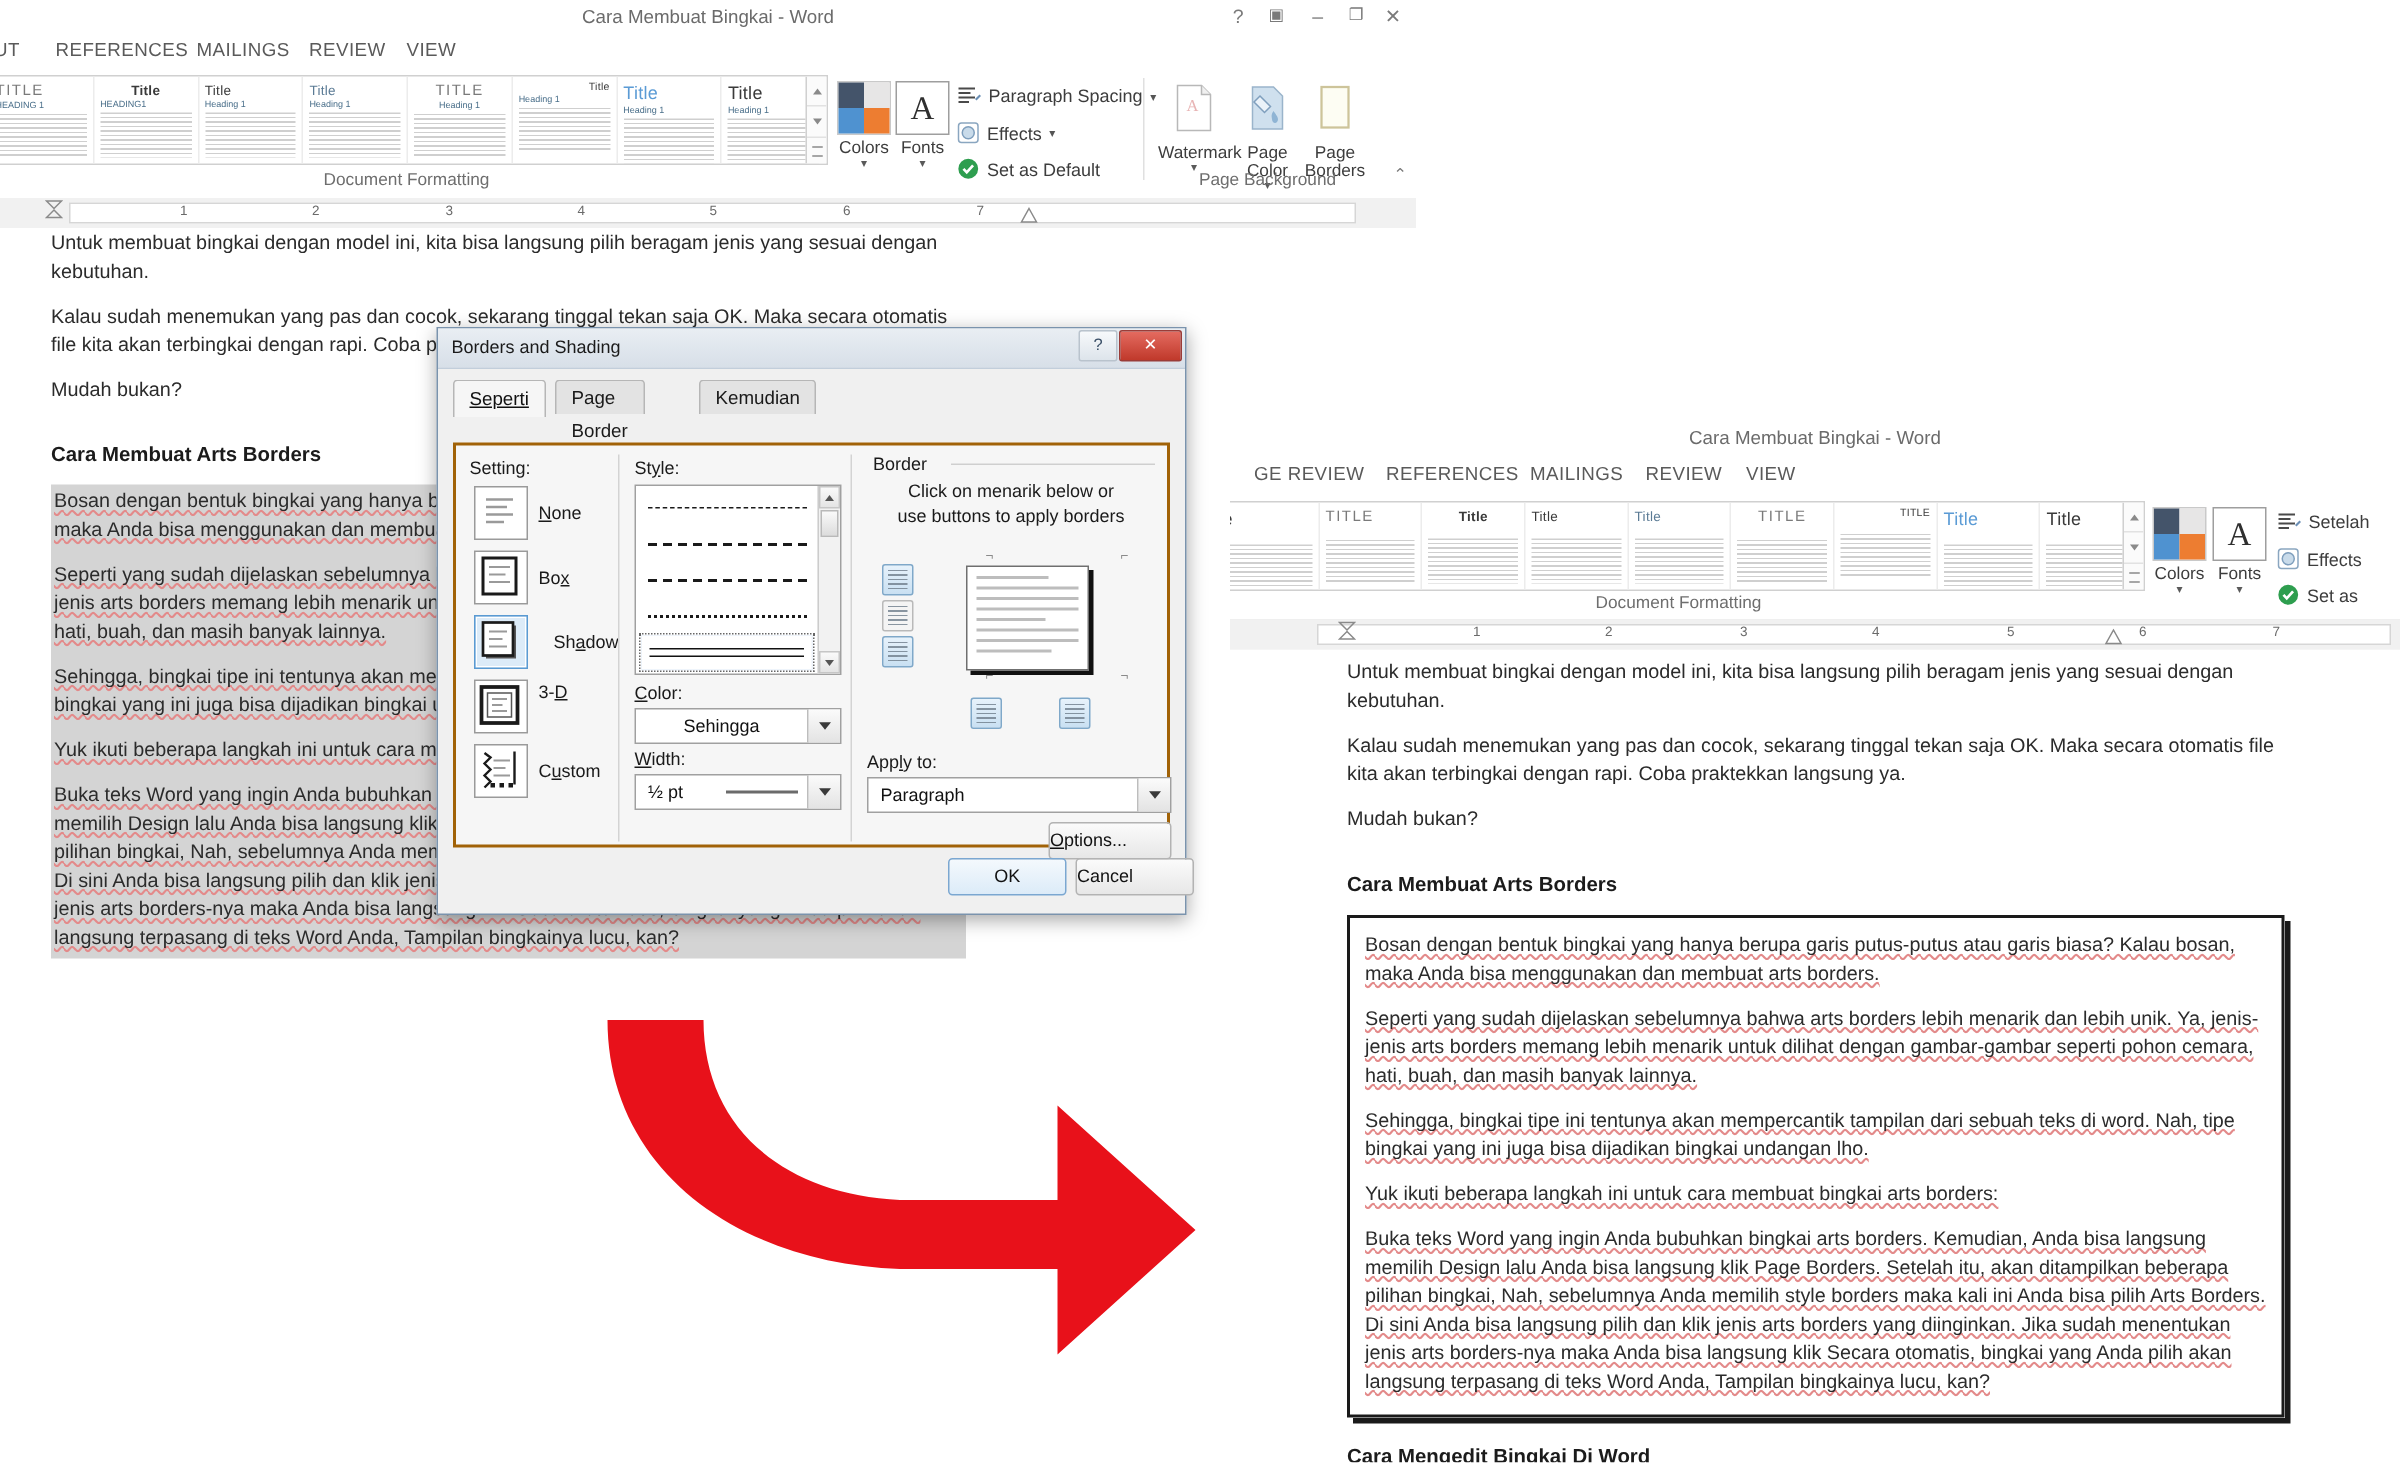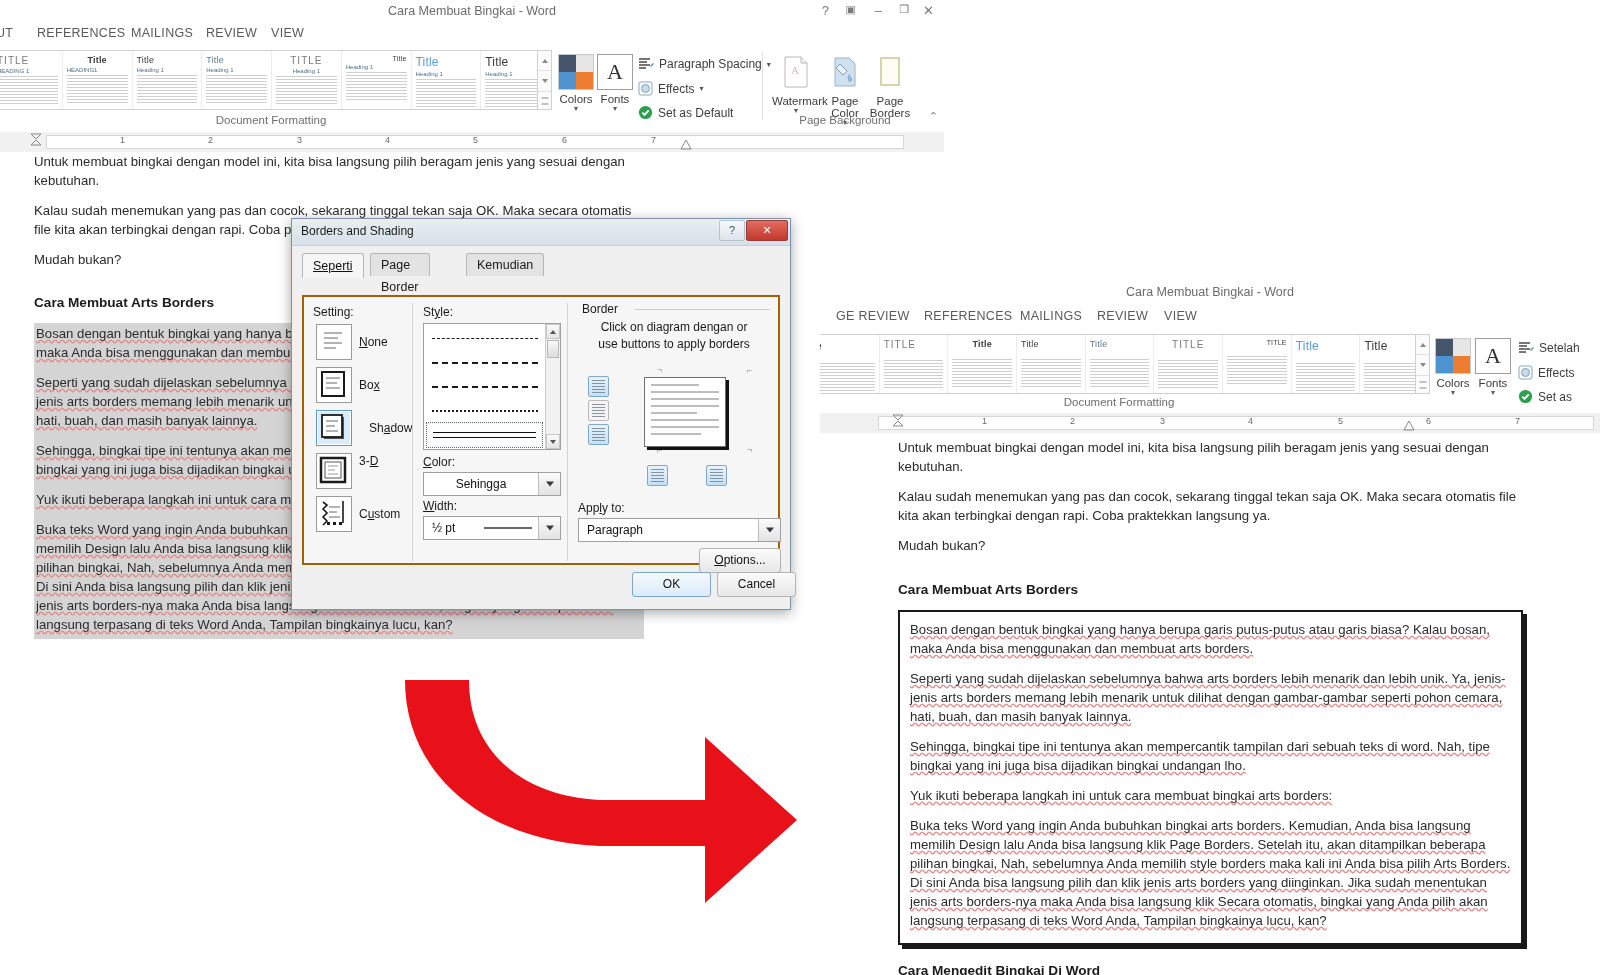--- a/index.html
+++ b/index.html
@@ -91,21 +91,21 @@
   .pv-fieldline{position:absolute;top:8px;height:1px;background:#cfcfcf;}
   .pvdoc{position:absolute;background:#fff;border:1px solid #6f6f6f;box-shadow:3px 3px 0 0 #111;}
   .pvline{position:absolute;height:2px;background:#bdbdbd;}
   .pvbtn{position:absolute;width:19px;height:19px;border:1px solid #7fa8c9;background:linear-gradient(#e7f2fb,#c9e0f2);border-radius:2px;}
   .pvbtn.plain{border:1px solid #b9b9b9;background:#f4f4f4;}
   .pvbtn i{position:absolute;left:3px;right:3px;top:3px;bottom:3px;background:
       repeating-linear-gradient(to bottom,#6e7d8b 0 1px,transparent 1px 3px);opacity:.8;}
   .okbtn{position:absolute;height:23px;border:1px solid #7ba7d1;background:linear-gradient(#f4f9fd,#dcebf8);
          font-size:12px;color:#111;text-align:center;line-height:23px;border-radius:3px;}
   .plainbtn{position:absolute;height:23px;border:1px solid #b3b3b3;background:linear-gradient(#fbfbfb,#e7e7e7);
-         font-size:12px;color:#111;text-align:center;line-height:23px;border-radius:3px;}
+         font-size:12px;color:#111;line-height:23px;border-radius:3px;}
   .tickmark{position:absolute;font-size:9px;color:#8a8a8a;letter-spacing:-1px;}
   #arrow{position:absolute;left:400px;top:650px;width:400px;height:255px;}
 </style>
 </head>
 <body>
 
 <div class="win" id="left-window" style="left:0;top:0;width:944px;height:650px;">
 
   <div class="titlebar">
     <div class="title-text">Cara Membuat Bingkai - Word</div>
@@ -542,21 +542,21 @@
         <div style="position:absolute;left:60px;right:28px;top:10px;border-top:2.5px solid #6b6b6b;"></div>
         <div class="btn"></div>
       </div>
 
       <div class="vsep" style="left:263px;top:6px;height:258px;"></div>
 
       <div class="lbl" style="left:274px;top:5px;background:#f6f6f6;padding:0 4px;z-index:2;">Border</div>
       <div class="pv-fieldline" style="left:330px;right:8px;top:12px;"></div>
 
       <div style="position:absolute;left:274px;right:8px;top:22px;text-align:center;font-size:12px;color:#1a1a1a;line-height:17px;">
-        <div>Click on diagram dengan or</div>
+        <div>Click on menarik below or</div>
         <div>use buttons to apply borders</div>
       </div>
 
       <div class="tickmark" style="left:353px;top:68px;">¬</div>
       <div class="tickmark" style="left:443px;top:68px;">⌐</div>
       <div class="tickmark" style="left:353px;top:148px;">⌐</div>
       <div class="tickmark" style="left:443px;top:148px;">¬</div>
 
       <div class="pvdoc" style="left:340px;top:80px;width:80px;height:68px;">
         <div class="pvline" style="left:6px;right:26px;top:6px;"></div>

